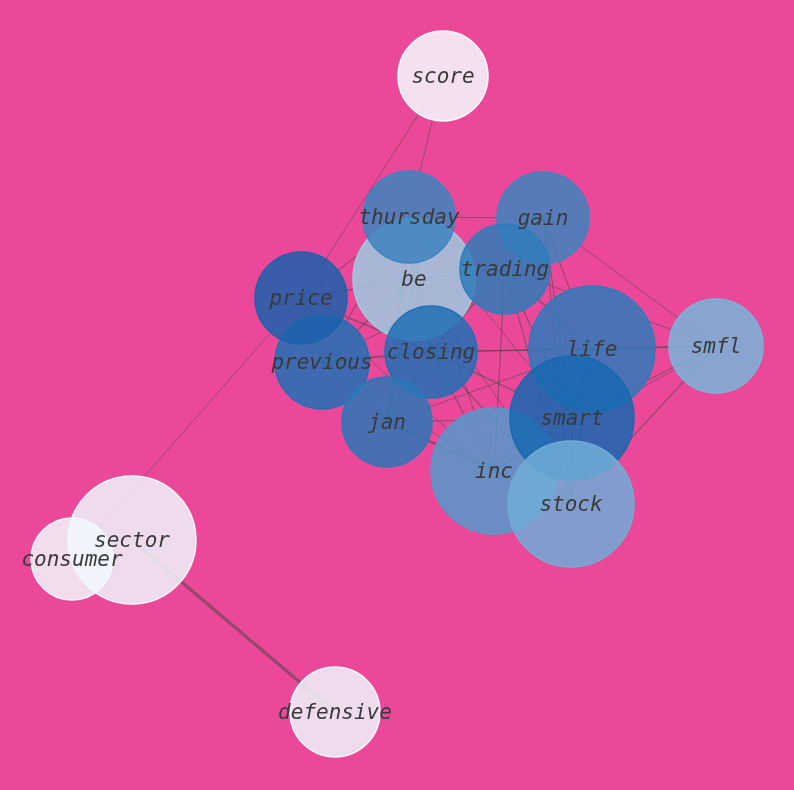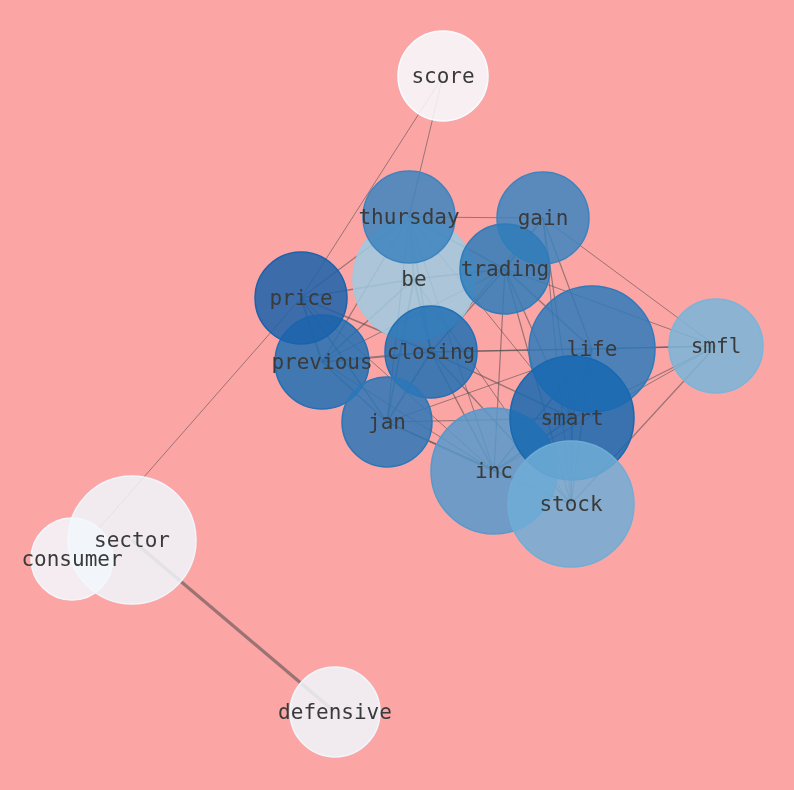--- a/index.html
+++ b/index.html
@@ -7,21 +7,22 @@
     padding: 0;
     background: #ffffff;
     width: 794px;
     height: 790px;
     overflow: hidden;
   }
   .figure-wrap {
     position: relative;
     width: 794px;
     height: 790px;
-    background: #fca5a5;
+    background: #ec4899;
+    font-style: italic;
   }
   svg {
     display: block;
   }
   svg text.node-label {
     font-family: "DejaVu Sans Mono", "Liberation Mono", monospace;
     font-size: 21px;
     fill: #3a3a3a;
   }
 </style>

